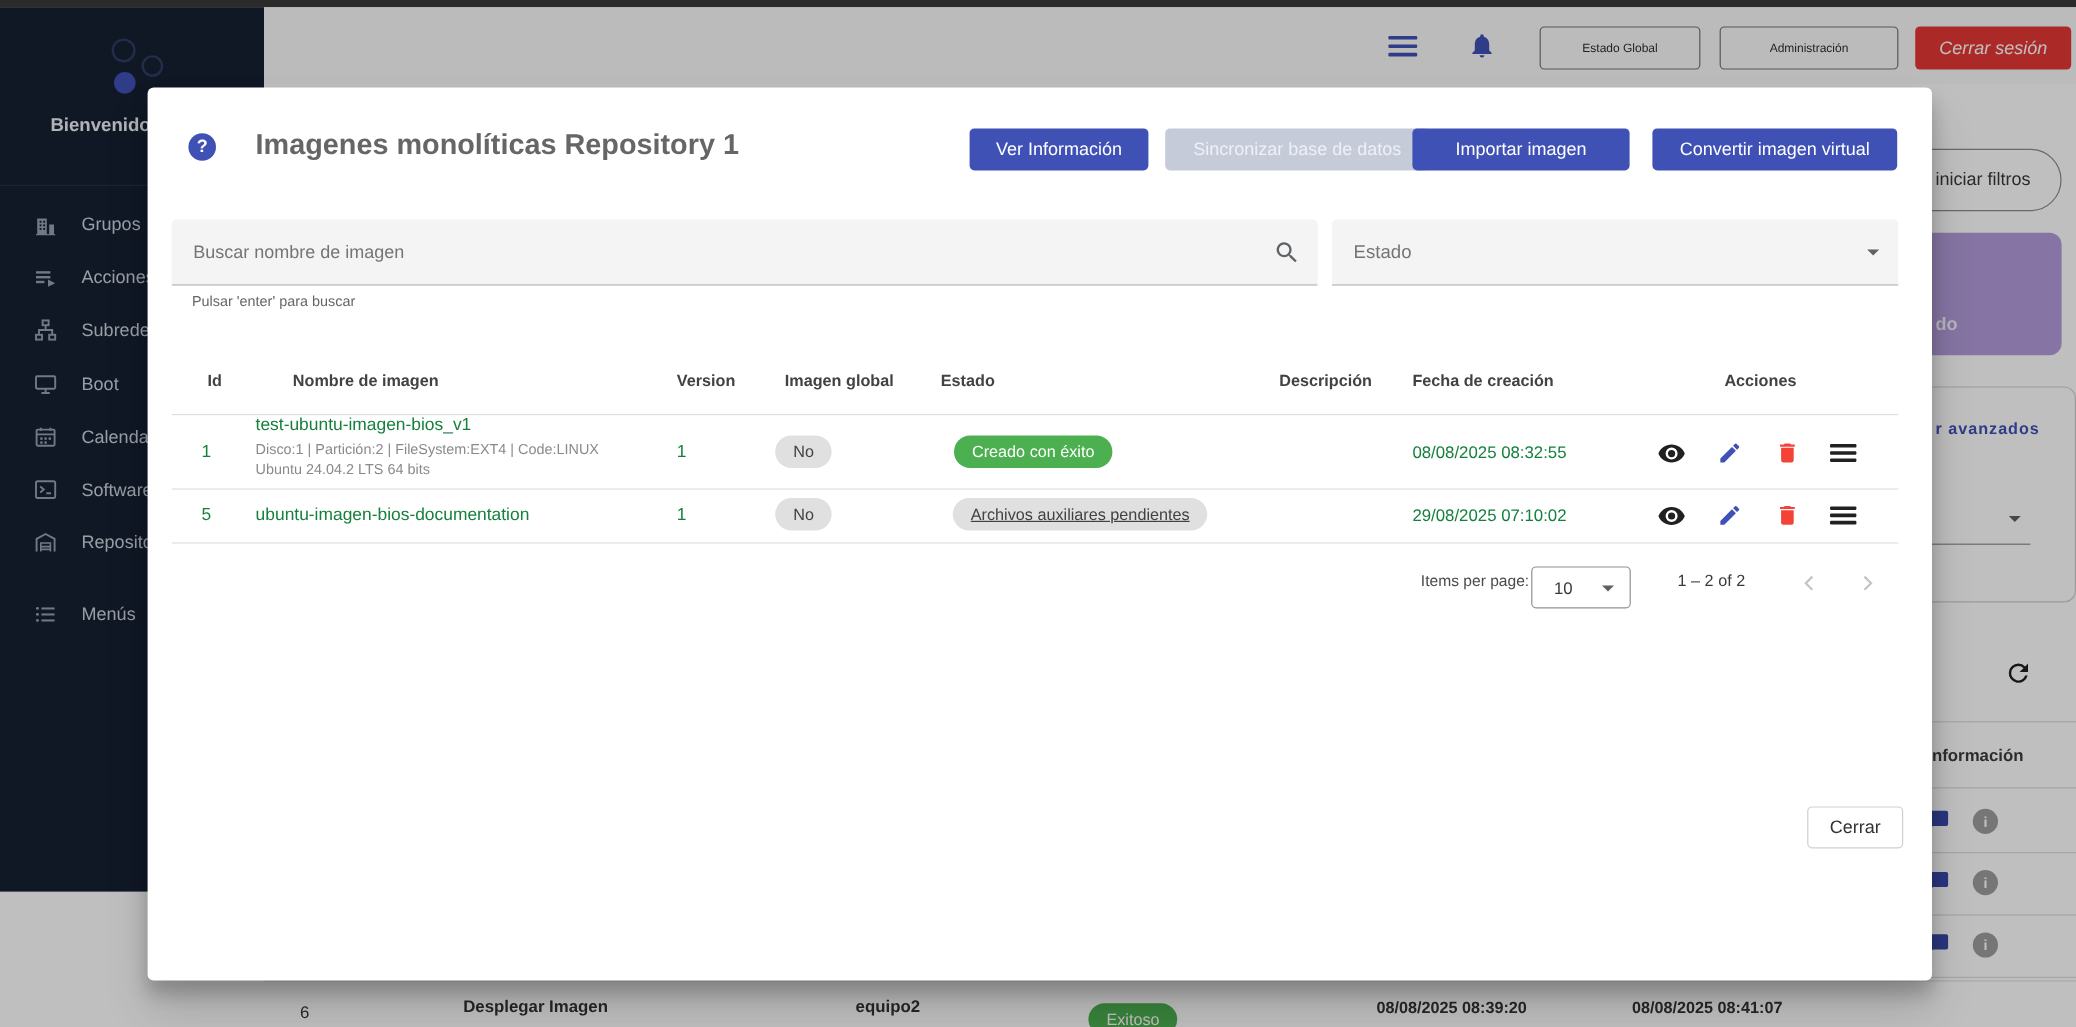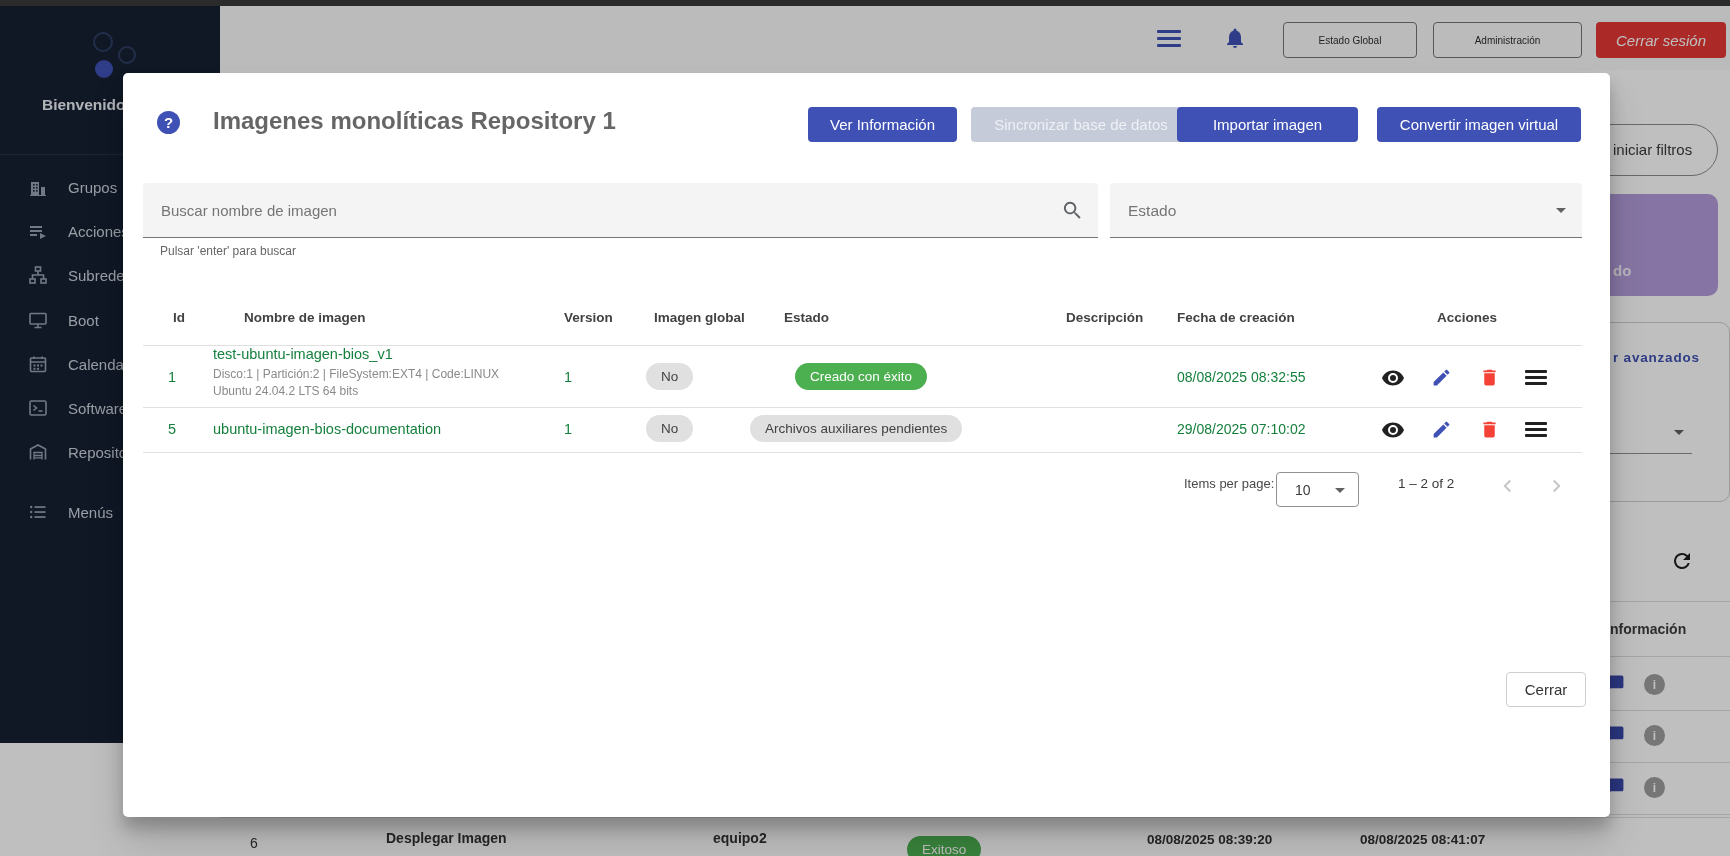--- a/index.html
+++ b/index.html
@@ -297,21 +297,21 @@
         <span class="bar" style="left:0;top:12px;width:22px;background:#212121;"></span>
       </span>
     </div>
     <span class="tdiv" style="top:334px;"></span>
 
     <div>
       <span class="cell" style="left:45px;top:348px;">5</span>
       <span class="cell" style="left:90px;top:348px;">ubuntu-imagen-bios-documentation</span>
       <span class="cell" style="left:441px;top:348px;">1</span>
       <span class="pill gray" style="left:523px;top:342px;">No</span>
-      <span class="pill gray" style="left:627px;top:342px;">Archivos auxiliares pendientes</span>
+      <span class="pill gray" style="left:671px;top:342px;text-decoration:underline;">Archivos auxiliares pendientes</span>
       <span class="cell" style="left:1054px;top:348px;font-size:14px;">29/08/2025 07:10:02</span>
       <span class="aicon" style="left:1258px;top:345px;"><svg viewBox="0 0 24 24" width="24" height="24" fill="#212121">
             <path d="M12 4.5C7 4.5 2.73 7.61 1 12c1.73 4.39 6 7.5 11 7.5s9.27-3.11 11-7.5c-1.73-4.39-6-7.5-11-7.5zM12 17a5 5 0 1 1 0-10 5 5 0 0 1 0 10zm0-8a3 3 0 1 0 0 6 3 3 0 0 0 0-6z"></path>
           </svg></span>
       <span class="aicon" style="left:1308px;top:346px;"><svg viewBox="0 0 24 24" width="21" height="21" fill="#3f51b5">
             <path d="M3 17.25V21h3.75L17.81 9.94l-3.75-3.75L3 17.25zM20.71 7.04a1 1 0 0 0 0-1.41l-2.34-2.34a1 1 0 0 0-1.41 0l-1.83 1.83 3.75 3.75 1.83-1.83z"></path>
           </svg></span>
       <span class="aicon" style="left:1356px;top:346px;"><svg viewBox="0 0 24 24" width="21" height="21" fill="#f44336">
             <path d="M6 19a2 2 0 0 0 2 2h8a2 2 0 0 0 2-2V7H6v12zM19 4h-3.5l-1-1h-5l-1 1H5v2h14V4z"></path>
           </svg></span>

